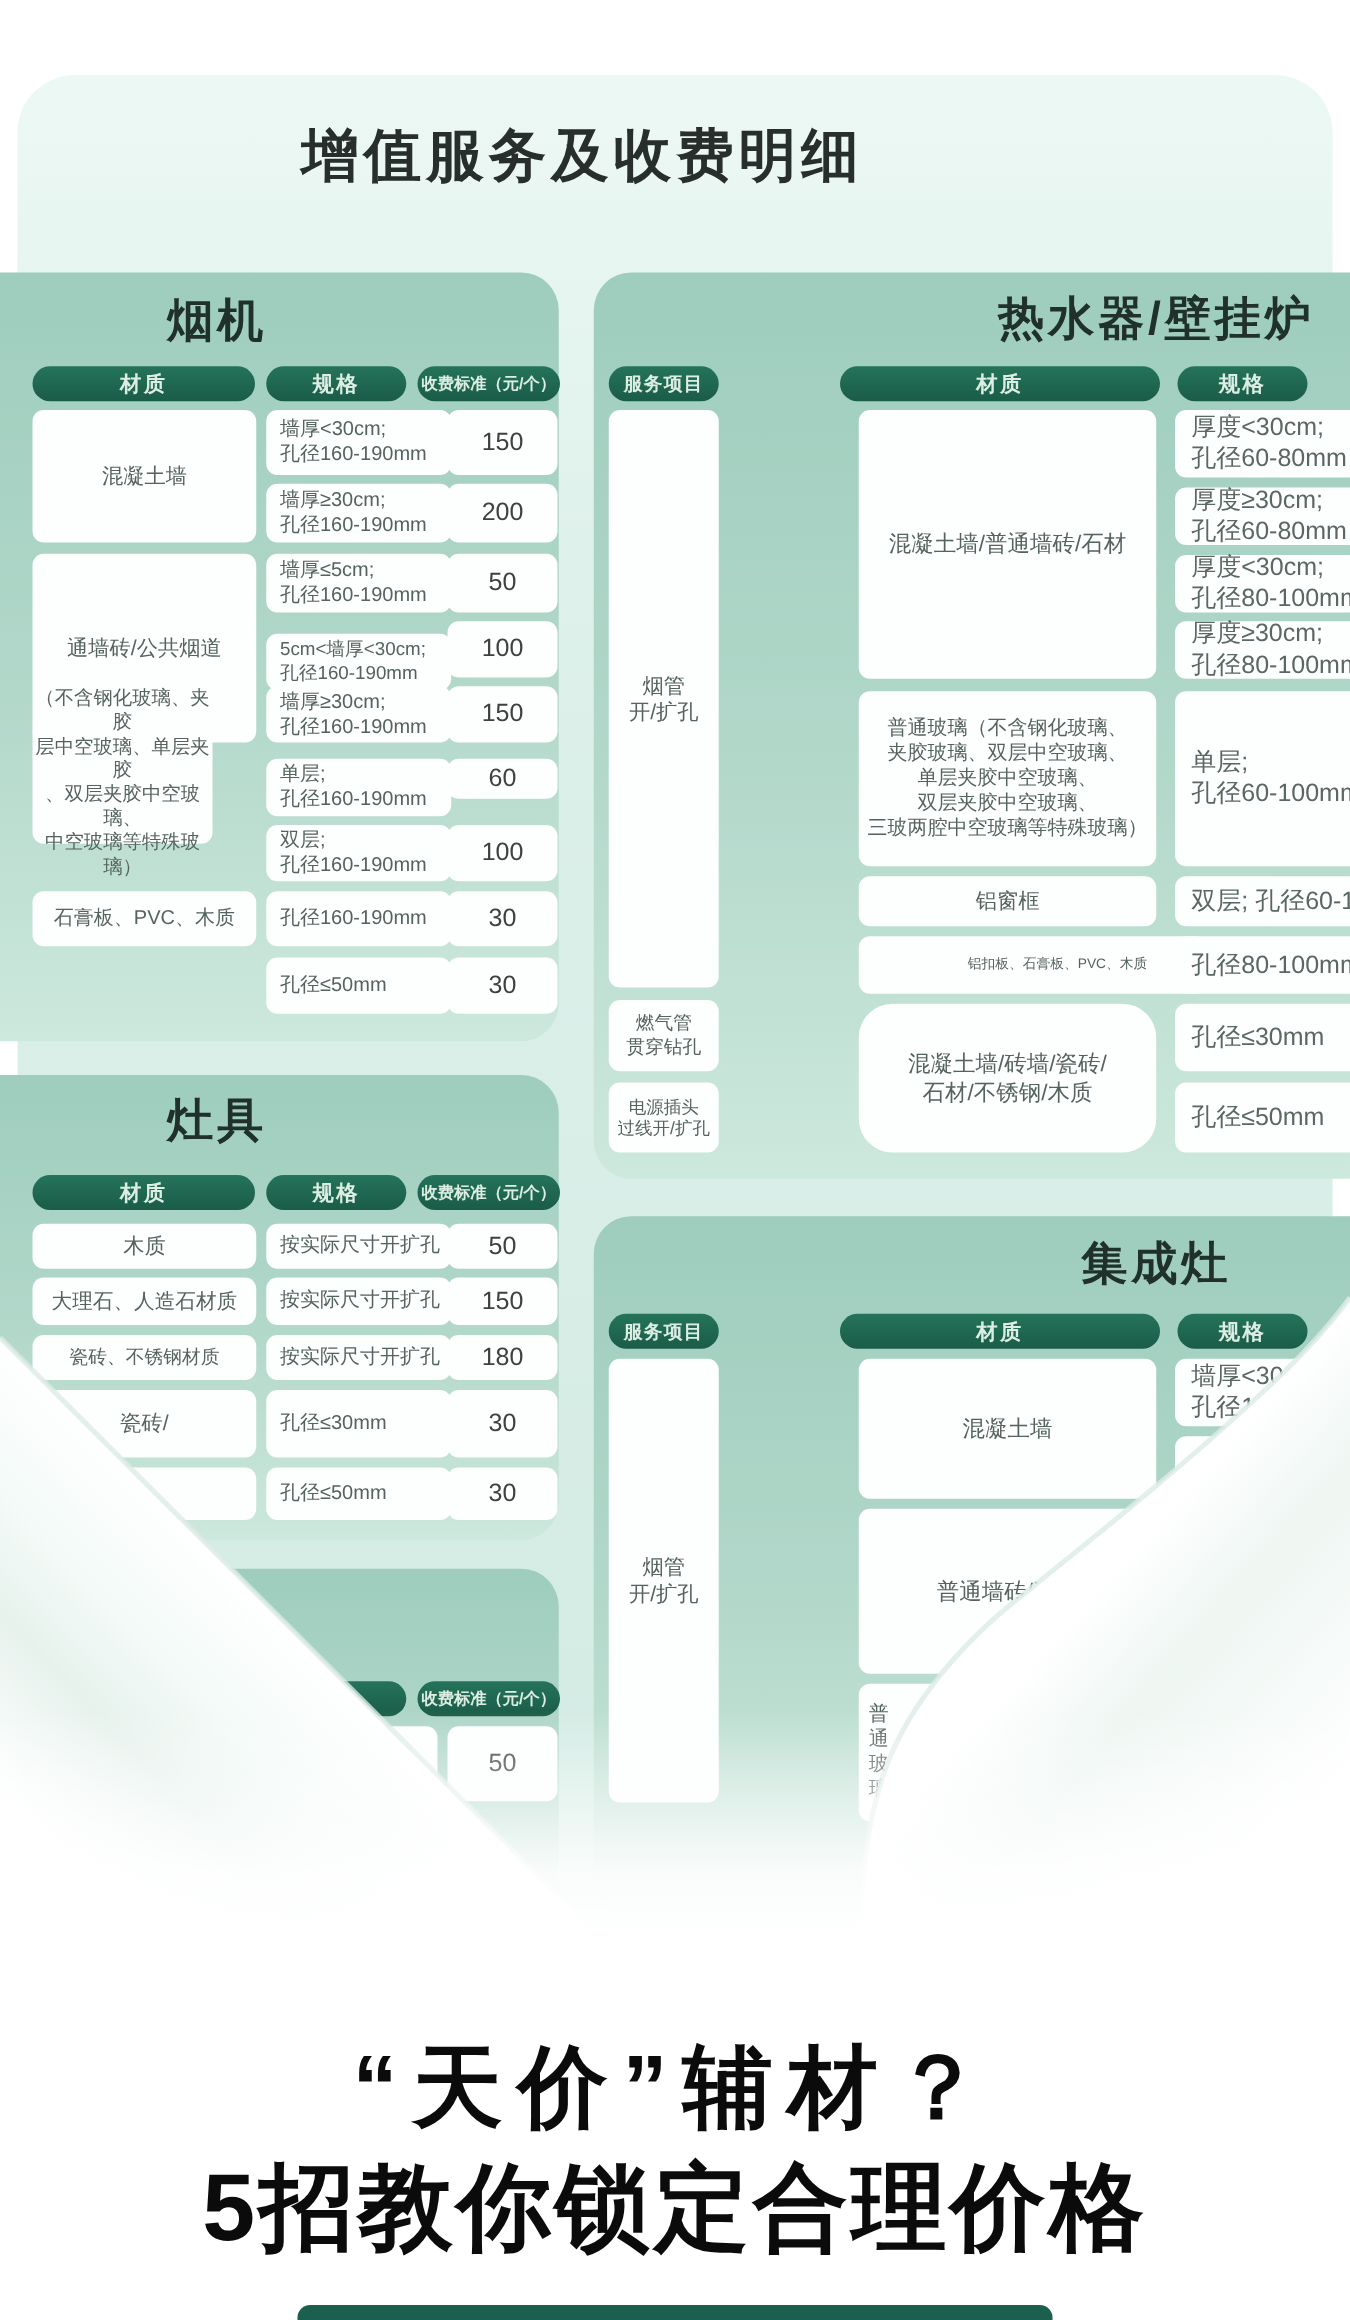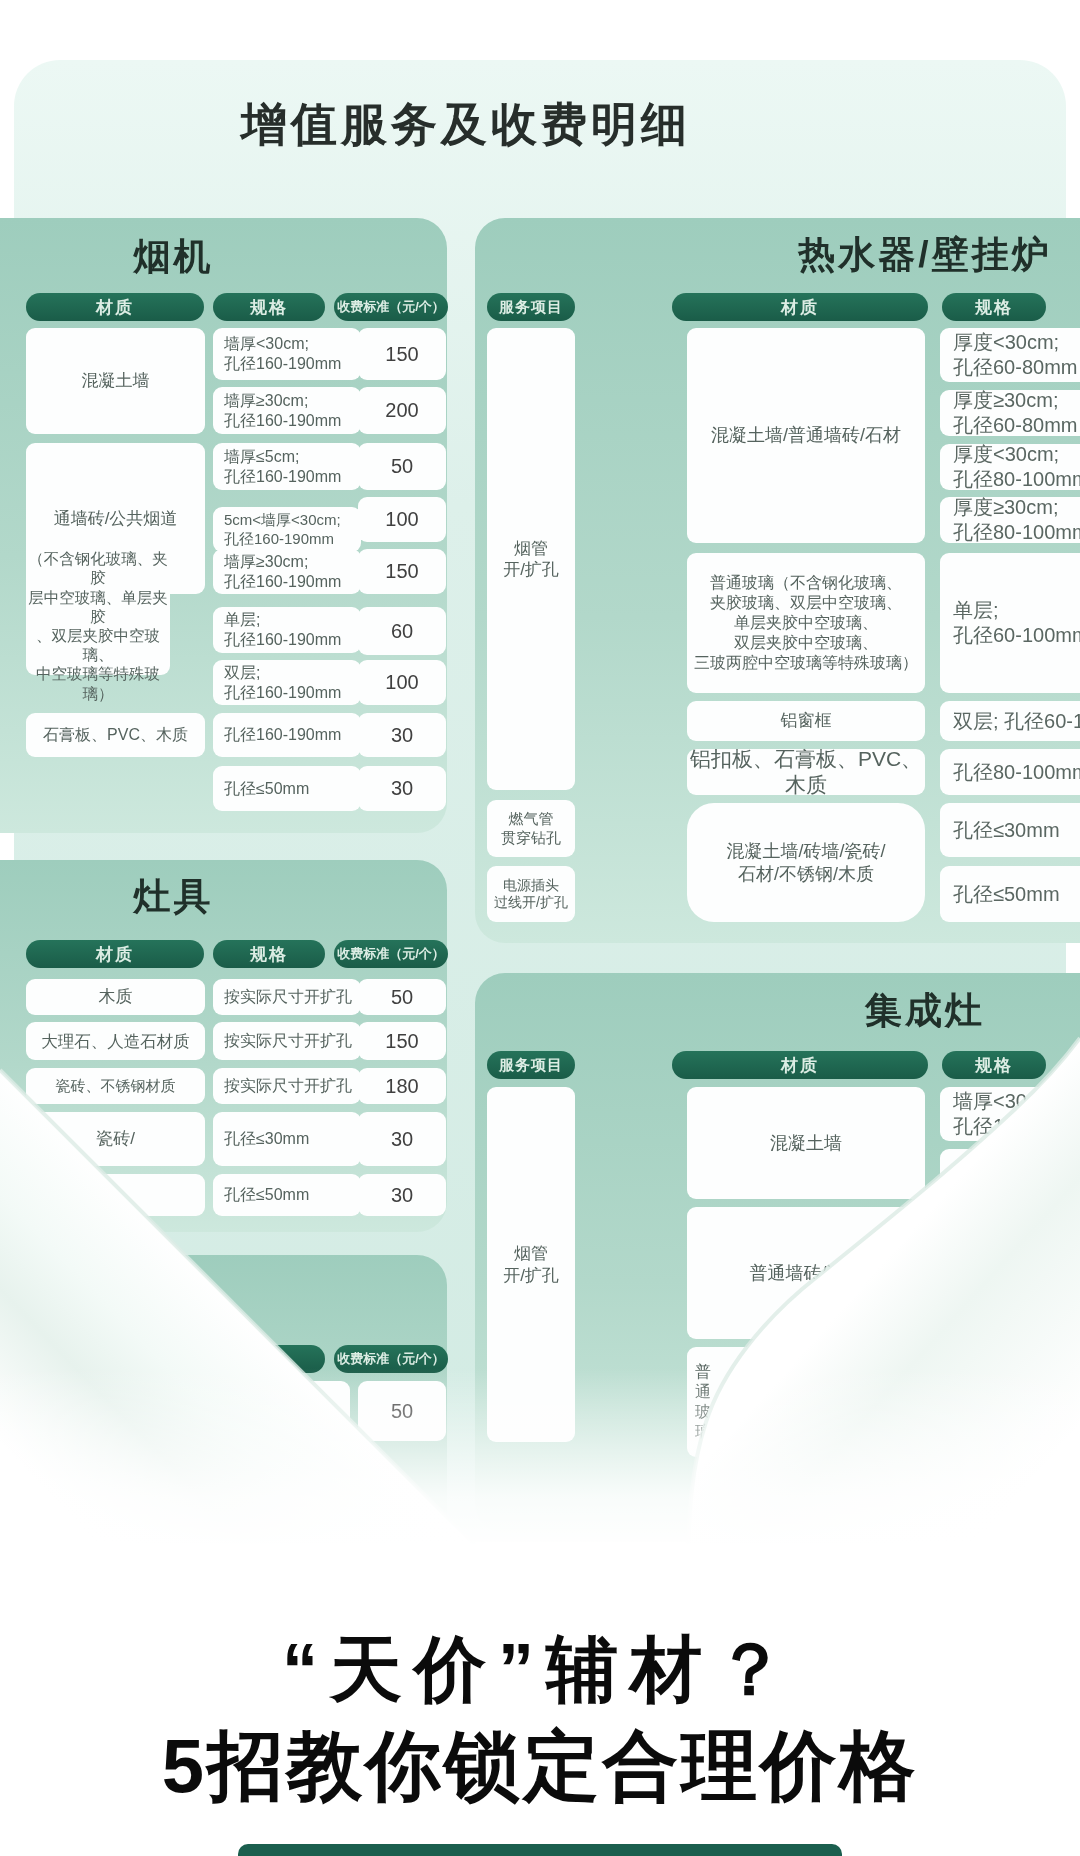--- a/index.html
+++ b/index.html
@@ -63,21 +63,21 @@
   <div class="abs cell spec" style="left:213px;top:660px;width:137px;height:45px;">双层;
 孔径160-190mm</div>
   <div class="abs cell spec" style="left:213px;top:713px;width:137px;height:44px;">孔径160-190mm</div>
   <div class="abs cell spec" style="left:213px;top:766px;width:137px;height:45px;">孔径≤50mm</div>
 
   <div class="abs cell fee" style="left:358px;top:328px;width:88px;height:52px;">150</div>
   <div class="abs cell fee" style="left:358px;top:387px;width:88px;height:47px;">200</div>
   <div class="abs cell fee" style="left:358px;top:443px;width:88px;height:47px;">50</div>
   <div class="abs cell fee" style="left:358px;top:497px;width:88px;height:45px;">100</div>
   <div class="abs cell fee" style="left:358px;top:549px;width:88px;height:45px;">150</div>
-  <div class="abs cell fee" style="left:358px;top:607px;width:88px;height:48px;">60</div>
+  <div class="abs cell fee" style="left:358px;top:607px;width:88px;height:32px;">60</div>
   <div class="abs cell fee" style="left:358px;top:660px;width:88px;height:45px;">100</div>
   <div class="abs cell fee" style="left:358px;top:713px;width:88px;height:44px;">30</div>
   <div class="abs cell fee" style="left:358px;top:766px;width:88px;height:45px;">30</div>
 
   <div class="abs panel" style="left:475px;top:218px;width:900px;height:725px;"></div>
   <div class="abs ptitle" style="left:475px;top:230px;width:900px;">热水器/壁挂炉</div>
   <div class="abs chip" style="left:487px;top:293px;width:88px;height:28px;font-size:15px;letter-spacing:1px;">服务项目</div>
   <div class="abs chip" style="left:672px;top:293px;width:256px;height:28px;">材质</div>
   <div class="abs chip" style="left:942px;top:293px;width:104px;height:28px;">规格</div>
 
@@ -88,21 +88,21 @@
   <div class="abs cell" style="left:487px;top:866px;width:88px;height:56px;font-size:14px;">电源插头
 过线开/扩孔</div>
 
   <div class="abs cell" style="left:687px;top:328px;width:238px;height:215px;font-size:18px;">混凝土墙/普通墙砖/石材</div>
   <div class="abs cell" style="left:687px;top:553px;width:238px;height:140px;font-size:16px;">普通玻璃（不含钢化玻璃、
 夹胶玻璃、双层中空玻璃、
 单层夹胶中空玻璃、
 双层夹胶中空玻璃、
 三玻两腔中空玻璃等特殊玻璃）</div>
   <div class="abs cell" style="left:687px;top:701px;width:238px;height:40px;">铝窗框</div>
-  <div class="abs cell" style="left:687px;top:749px;width:238px;height:46px;font-size:21px;">铝扣板、石膏板、PVC、木质</div>
+  <div class="abs cell" style="left:687px;top:749px;width:238px;height:46px;font-size:11px;padding-left:40px;">铝扣板、石膏板、PVC、木质</div>
   <div class="abs cell" style="left:687px;top:803px;width:238px;height:119px;font-size:18px;border-radius:27px;">混凝土墙/砖墙/瓷砖/
 石材/不锈钢/木质</div>
 
   <div class="abs cell rspec" style="left:940px;top:328px;width:200px;height:54px;">厚度&lt;30cm;
 孔径60-80mm</div>
   <div class="abs cell rspec" style="left:940px;top:390px;width:200px;height:46px;">厚度≥30cm;
 孔径60-80mm</div>
   <div class="abs cell rspec" style="left:940px;top:444px;width:200px;height:46px;">厚度&lt;30cm;
 孔径80-100mm</div>
   <div class="abs cell rspec" style="left:940px;top:497px;width:200px;height:46px;">厚度≥30cm;

